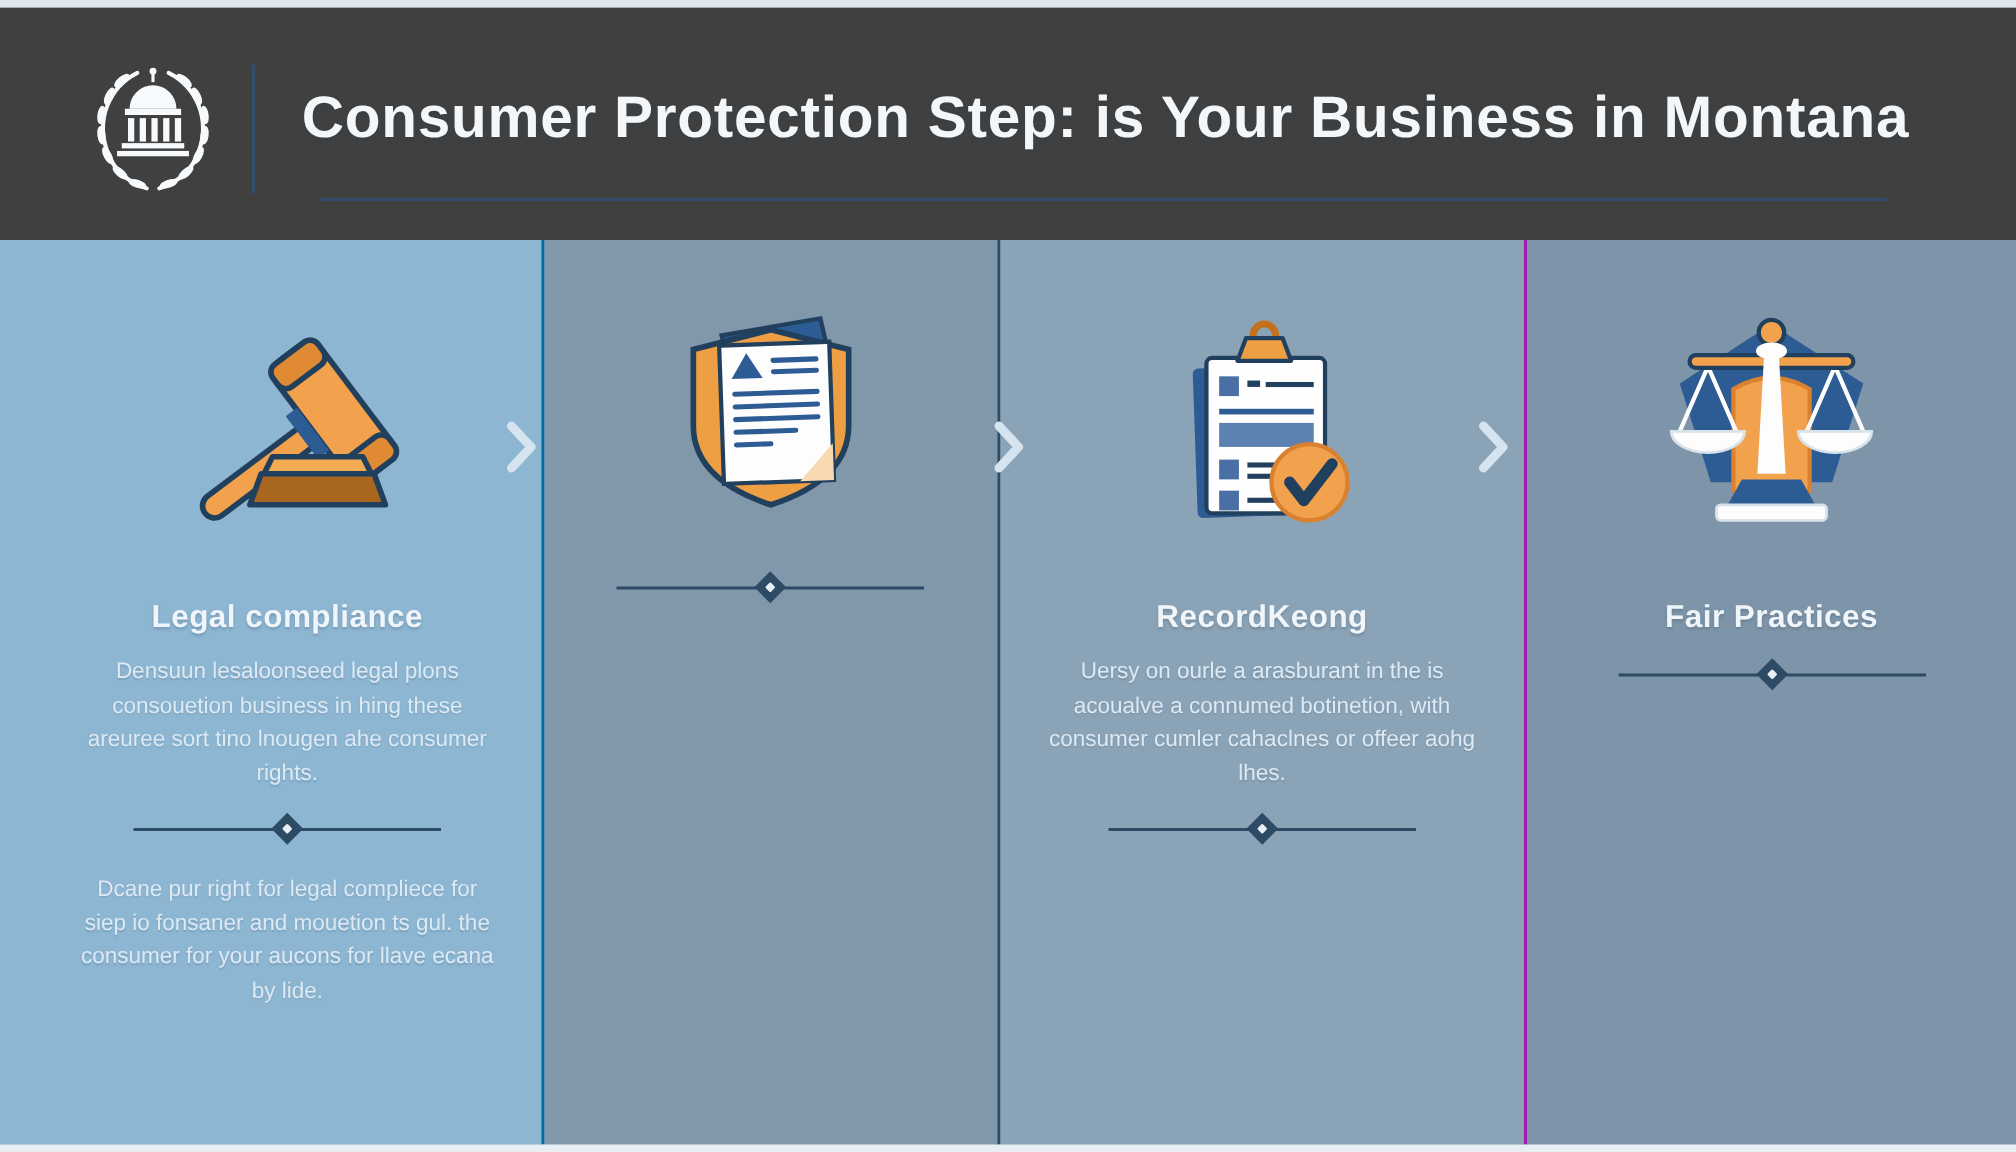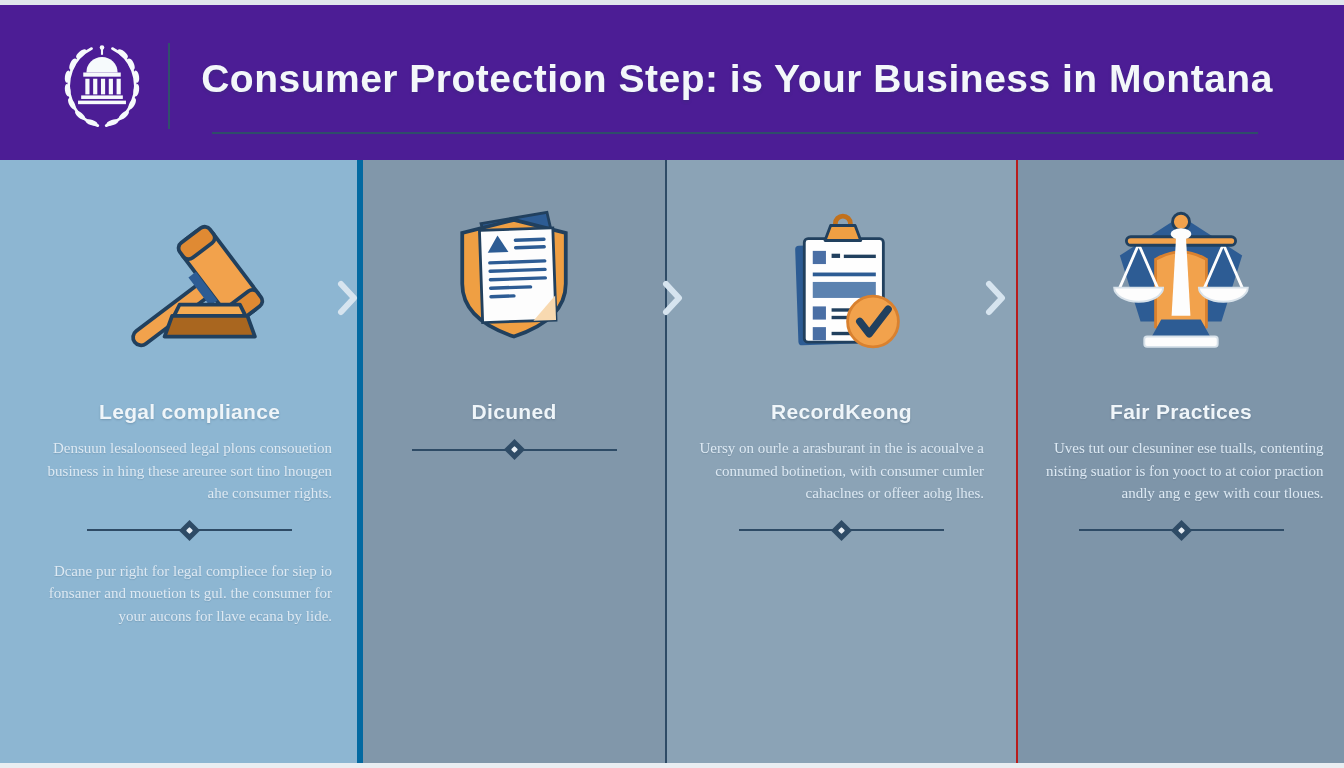--- a/index.html
+++ b/index.html
@@ -21,45 +21,45 @@
     position:absolute; left:200px; right:70px; top:52px;
     text-align:center; color:#f3f7fa; font-size:39px; font-weight:bold;
     letter-spacing:.5px; white-space:nowrap;
     text-shadow:0 2px 3px rgba(40,64,88,.25);
   }
   .title-underline { position:absolute; left:212px; right:86px; top:127px; height:2px; background:#2f4d6a; }
 
   
   .steps-row { position:absolute; top:160px; left:0; right:0; bottom:5px; display:flex; }
   .step-col { position:relative; height:100%; }
-  .step-col.c1 { width:387px; border-right:6px solid #0369a1;padding-left:22px; }
+  .step-col.c1 { width:387px; border-right:2px solid #0369a1;padding-left:22px; }
   .step-col.c2 { width:325px; border-right:2px solid #2e4b66; }
-  .step-col.c3 { width:376px; border-right:2px solid #b91c1c; }
+  .step-col.c3 { width:376px; border-right:2px solid #a21caf; }
   .step-col.c4 { width:349px; }
 
   .icon-wrap { margin:36px auto 0; width:170px; height:170px; display:flex; align-items:center; justify-content:center; }
   .step-title { margin-top:34px; text-align:center; font-size:21px; font-weight:bold; color:#eff5f9; letter-spacing:.3px;
     text-shadow:0 1px 2px rgba(40,64,88,.25); }
-  .step-p { margin:13px auto 0; width:285px; text-align:right; font-size:15px; line-height:1.5;
-    color:#dde9f3; text-shadow:0 1px 1px rgba(40,64,88,.18);font-family:Liberation Serif, serif; }
+  .step-p { margin:13px auto 0; width:285px; text-align:center; font-size:15px; line-height:1.5;
+    color:#dde9f3; text-shadow:0 1px 1px rgba(40,64,88,.18); }
   .step-divider { margin:18px auto 0; width:205px; display:flex; align-items:center; justify-content:center; }
   .step-divider .line { flex:1; height:2px; background:#2e4b66; }
   .step-divider .diamond { width:15px; height:15px; background:#2e4b66; transform:rotate(45deg); margin:0 -1px; position:relative; flex:none; }
   .step-divider .diamond::after { content:''; position:absolute; left:5px; top:5px; width:5px; height:5px; background:#e8eef4; border-radius:1px; }
   .step-p2 { margin-top:22px; }
 
   .chevron { position:absolute; top:118px; z-index:4; }
   .chev-1 { left:334px; } .chev-2 { left:659px; } .chev-3 { left:982px; }
 </style>
 </head>
 <body>
 
 <div class="top-strip"></div>
 
-<div class="header" style="background: #4c1d95;">
+<div class="header" style="background: #404040;">
   <div class="logo">
     <svg viewBox="0 0 96 96" width="100" height="104">
       <g fill="none" stroke="#f6fafc" stroke-width="2.6" stroke-linecap="round">
         <path d="M38,13 C20,22 11,43 19,64 C23,75 32,83 44,87"></path>
         <path d="M58,13 C76,22 85,43 77,64 C73,75 64,83 52,87"></path>
       </g>
       <g fill="#f6fafc">
         <ellipse cx="28" cy="18" rx="6" ry="2.6" transform="rotate(-40 28 18)"></ellipse>
         <ellipse cx="20" cy="28" rx="6" ry="2.6" transform="rotate(-65 20 28)"></ellipse>
         <ellipse cx="15" cy="40" rx="6" ry="2.6" transform="rotate(-82 15 40)"></ellipse>
@@ -135,21 +135,20 @@
             <rect x="86" y="48" width="34" height="3.6" rx="1.8"></rect>
             <rect x="58" y="63" width="62" height="3.6" rx="1.8"></rect>
             <rect x="58" y="72" width="62" height="3.6" rx="1.8"></rect>
             <rect x="58" y="81" width="62" height="3.6" rx="1.8"></rect>
             <rect x="58" y="90" width="46" height="3.6" rx="1.8"></rect>
             <rect x="58" y="99" width="28" height="3.6" rx="1.8"></rect>
           </g>
         </g>
       </svg>
     </div>
-    <div class="step-title">Dicuned</div>
     <div class="step-divider">
       <div class="line"></div>
         <div class="diamond"></div>
         <div class="line"></div>
     </div>
   </div>
 
   <div class="step-col c3" style="background: rgb(139, 163, 182);">
     <div class="icon-wrap">
       <svg viewBox="0 0 170 170" width="160" height="160">
@@ -196,21 +195,20 @@
         <rect x="27" y="38" width="116" height="9" rx="4.5" fill="#f2a24c" stroke="#21405e" stroke-width="3"></rect>
         <path d="M14,92 a26,15 0 0 0 52,0 Z" fill="#fdfdfd" stroke="#d8e2ea" stroke-width="2"></path>
         <path d="M104,92 a26,15 0 0 0 52,0 Z" fill="#fdfdfd" stroke="#d8e2ea" stroke-width="2"></path>
         <ellipse cx="85" cy="35" rx="11" ry="6" fill="#fdfdfd"></ellipse>
         <path d="M80,34 h10 L95,122 H75 Z" fill="#fdfdfd"></path>
         <polygon points="64,126 106,126 116,144 54,144" fill="#2d5c94"></polygon>
         <rect x="46" y="144" width="78" height="11" rx="3" fill="#fdfdfd" stroke="#d8e2ea" stroke-width="2"></rect>
       </svg>
     </div>
     <div class="step-title">Fair Practices</div>
-    <div class="step-p">Uves tut our clesuniner ese tualls, contenting nisting suatior is fon yooct to at coior praction andly ang e gew with cour tloues.</div>
     <div class="step-divider">
       <div class="line"></div>
         <div class="diamond"></div>
         <div class="line"></div>
     </div>
   </div>
 
   <div class="chevron chev-1">
     <svg width="26" height="40">
         <polyline points="7,6 20,20 7,34" stroke="#d6e4ef" stroke-width="6" fill="none" stroke-linecap="round" stroke-linejoin="round"></polyline>

